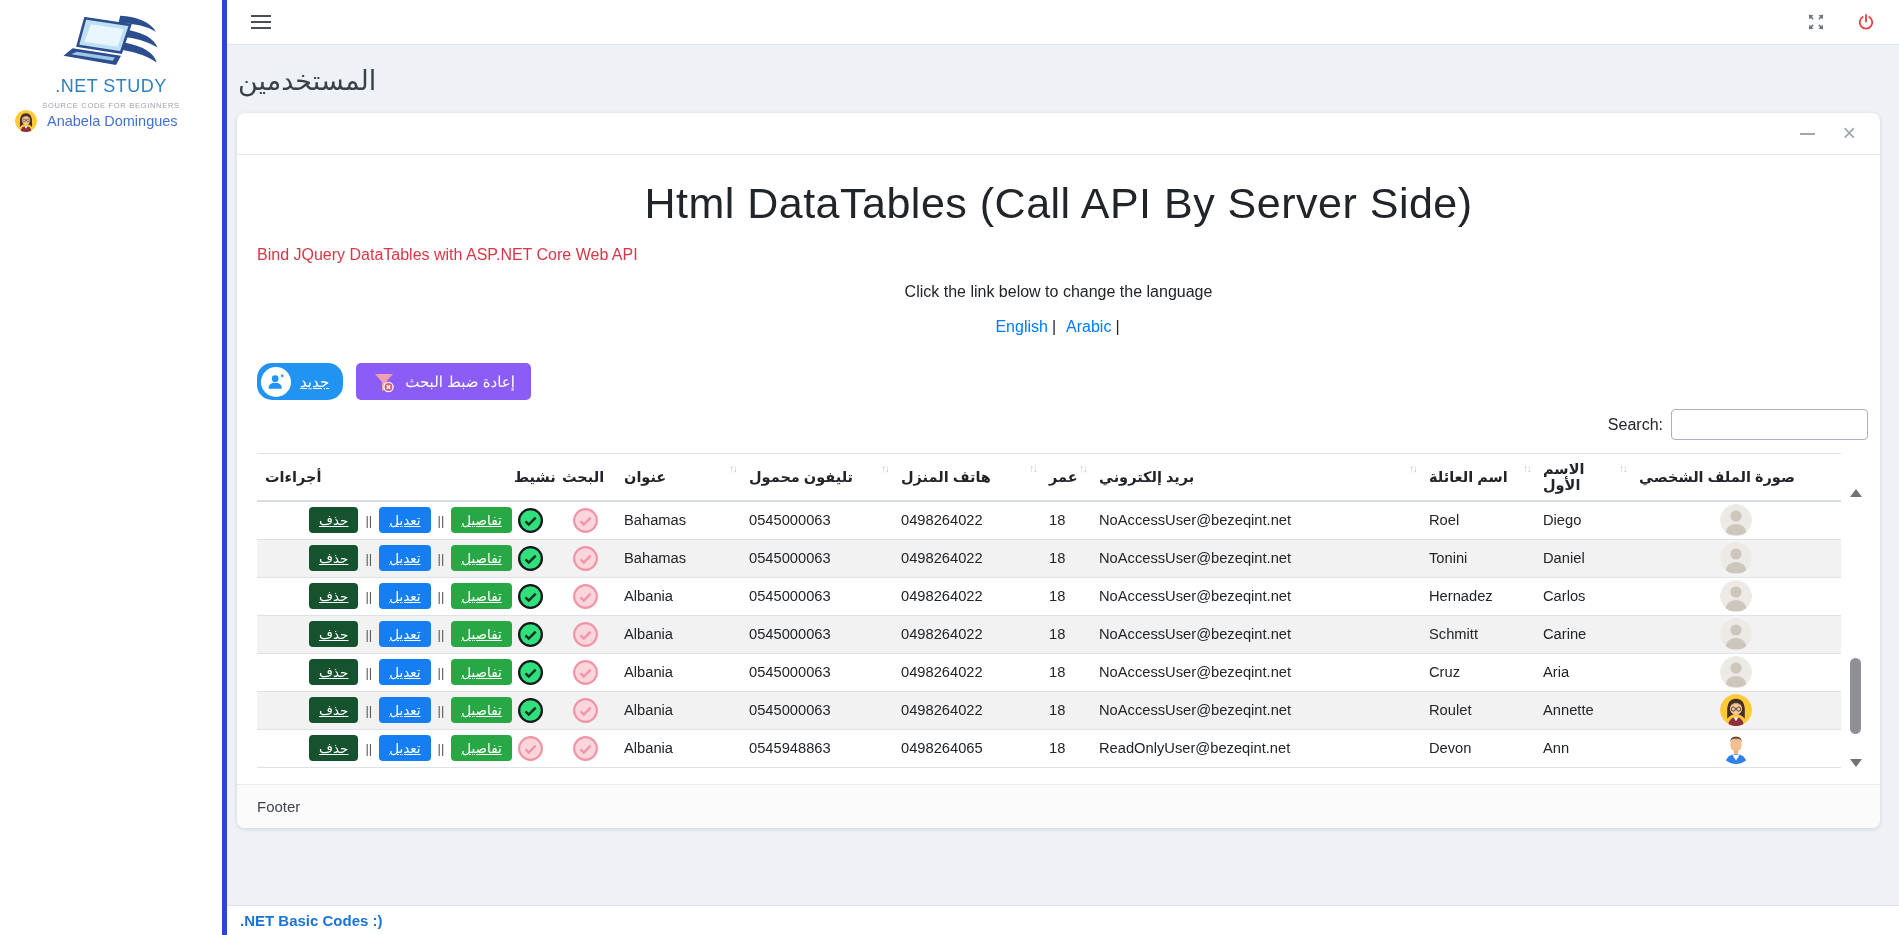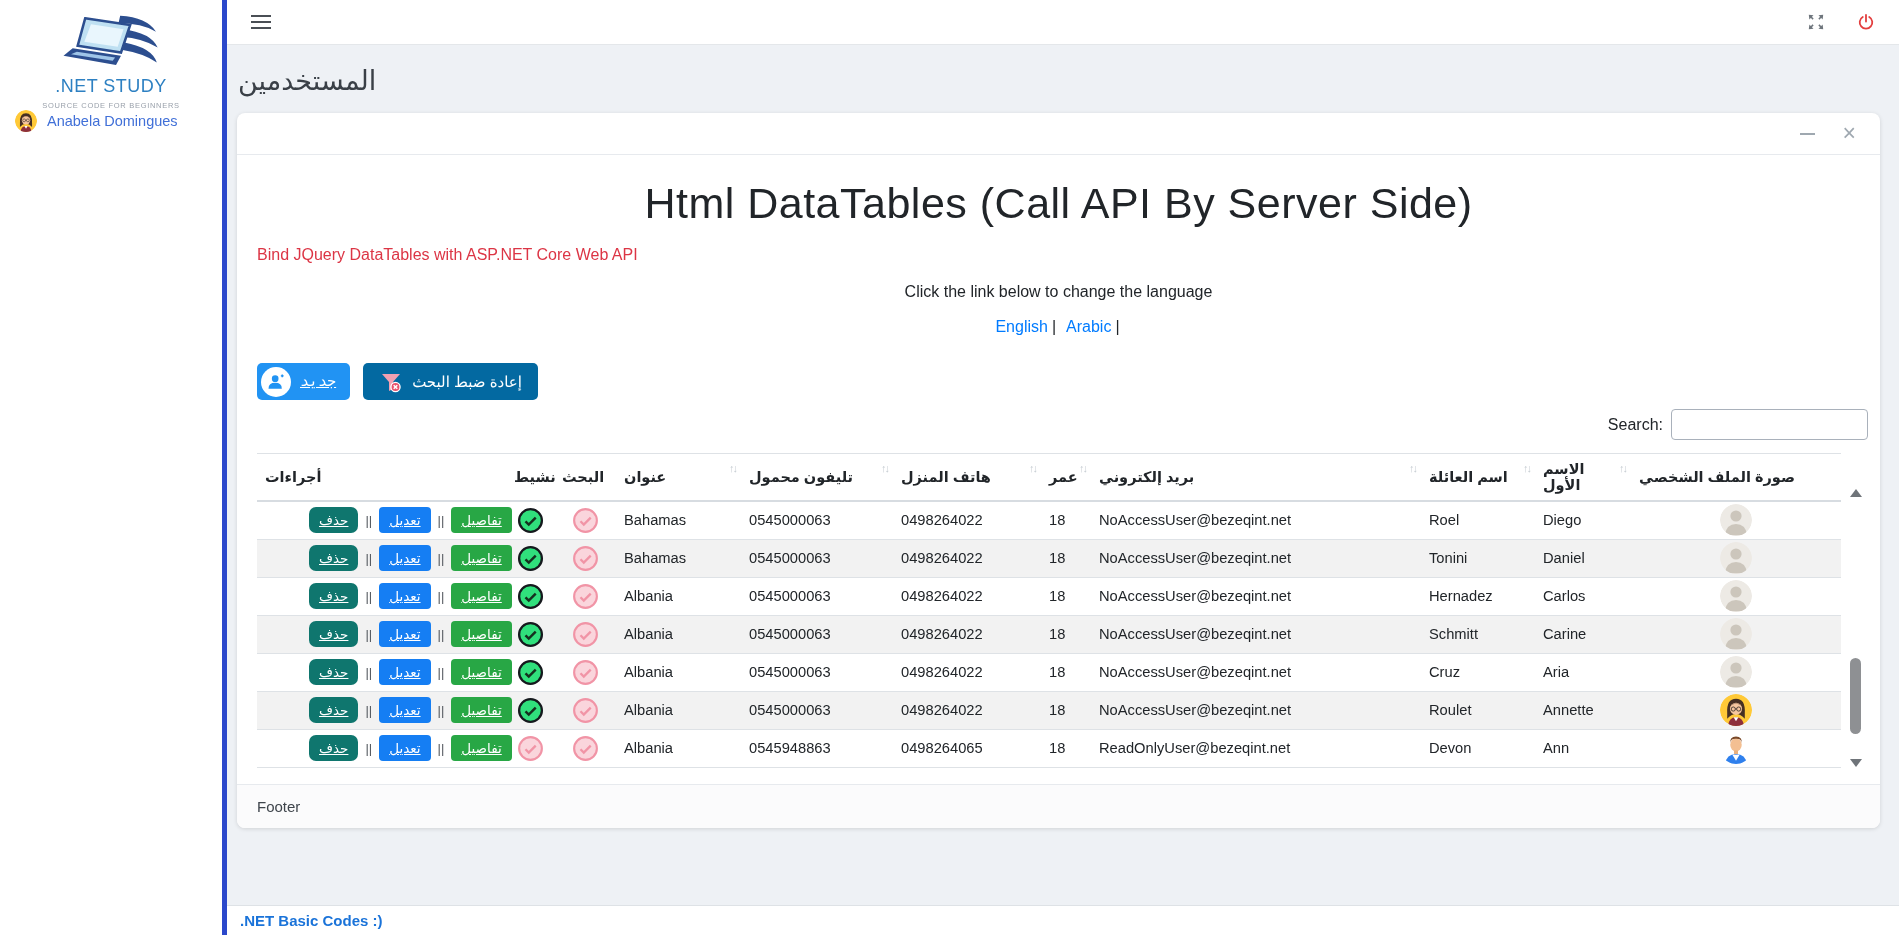--- a/index.html
+++ b/index.html
@@ -42,45 +42,45 @@
   .card-body { padding:4px 20px 16px; }
   .heading { font-size:43px; font-weight:400; color:#212529; text-align:center; margin-top:20px; letter-spacing:.5px; }
   .subheading { color:#dc3545; text-align:left; font-size:16px; margin-top:18px; }
   .hint { text-align:center; font-size:16px; margin-top:19px; }
   .langs { text-align:center; font-size:16px; margin-top:17px; }
   .langs a { color:#007bff; text-decoration:none; cursor:pointer; margin:0 4px; }
   .langs .lsep { color:#212529; margin-right:6px; }
 
   .toolbar { display:flex; gap:13px; margin-top:27px; }
   .btn-new { display:inline-flex; align-items:center; gap:9px; background:#2193f3; border:none; cursor:pointer;
-             border-radius:5px; padding:3px 14px 3px 4px; height:37px;font-family:Liberation Mono, monospace; }
+             border-radius:15px; padding:3px 14px 3px 4px; height:37px; }
   .btn-new .pcirc { width:30px; height:30px; border-radius:50%; background:#fff; display:flex; align-items:center; justify-content:center; }
   .btn-new .pcirc svg { width:20px; height:20px; }
   .btn-new span.lbl { color:#fff; font-size:15px; text-decoration:underline; }
-  .btn-reset { display:inline-flex; align-items:center; gap:9px; background:#0369a1; border:none; cursor:pointer;
+  .btn-reset { display:inline-flex; align-items:center; gap:9px; background:#8b5cf6; border:none; cursor:pointer;
                border-radius:5px; padding:0 16px; height:37px; color:#fff; font-size:15px; }
   .btn-reset svg { width:24px; height:24px; }
 
   .filter-row { display:flex; justify-content:flex-end; align-items:center; gap:8px; margin-top:9px; margin-right:-8px; }
   .filter-row label { font-size:16px; color:#212529; }
   .search-input { width:197px; height:31px; border:1px solid #a9b1bb; border-radius:4px; padding:0 8px; font-size:14px; outline:none; }
 
   
   .table-zone { position:relative; margin-top:13px; margin-right:-8px; padding-right:27px; }
   table.dt { width:100%; border-collapse:collapse; table-layout:fixed; }
   .dt th { border-top:1px solid #dee2e6; border-bottom:2px solid #d7dce1; font-size:14.5px; font-weight:700;
            color:#212529; text-align:left; padding:7px 8px; position:relative; height:33px; cursor:pointer; }
   .sorts { position:absolute; right:5px; top:8px; color:#c6ccd2; font-size:11px; letter-spacing:-2px; font-weight:400; }
   .dt td { border-top:1px solid #dee2e6; font-size:14.7px; color:#212529; padding:0 8px; height:38px; }
   .dt tbody tr:last-child td { border-bottom:1px solid #dee2e6; }
   .dt tr.even td { background:#f2f2f2; }
   .dt td.c { text-align:center; }
   .actions { display:flex; align-items:center; gap:7px; padding-left:44px; }
   .rbtn { color:#fff; font-size:13.5px; padding:5px 10px; border-radius:4px; text-decoration:underline; cursor:pointer; white-space:nowrap; }
-  .btn-del { background:#0f766e;border-radius:7px; }
+  .btn-del { background:#14532d; }
   .btn-edit { background:#157ef3; }
   .btn-det { background:#28a745; }
   .sep { color:#53585e; font-size:13px; }
   .tg { display:inline-block; width:27px; height:27px; vertical-align:middle; cursor:pointer; }
   .tg svg { width:27px; height:27px; display:block; }
   .avatar { display:inline-block; width:32px; height:32px; border-radius:50%; overflow:hidden; vertical-align:middle; }
   .avatar svg { width:32px; height:32px; display:block; }
 
   
   .tbl-scroll { position:absolute; right:6px; top:36px; bottom:1px; width:13px; }

